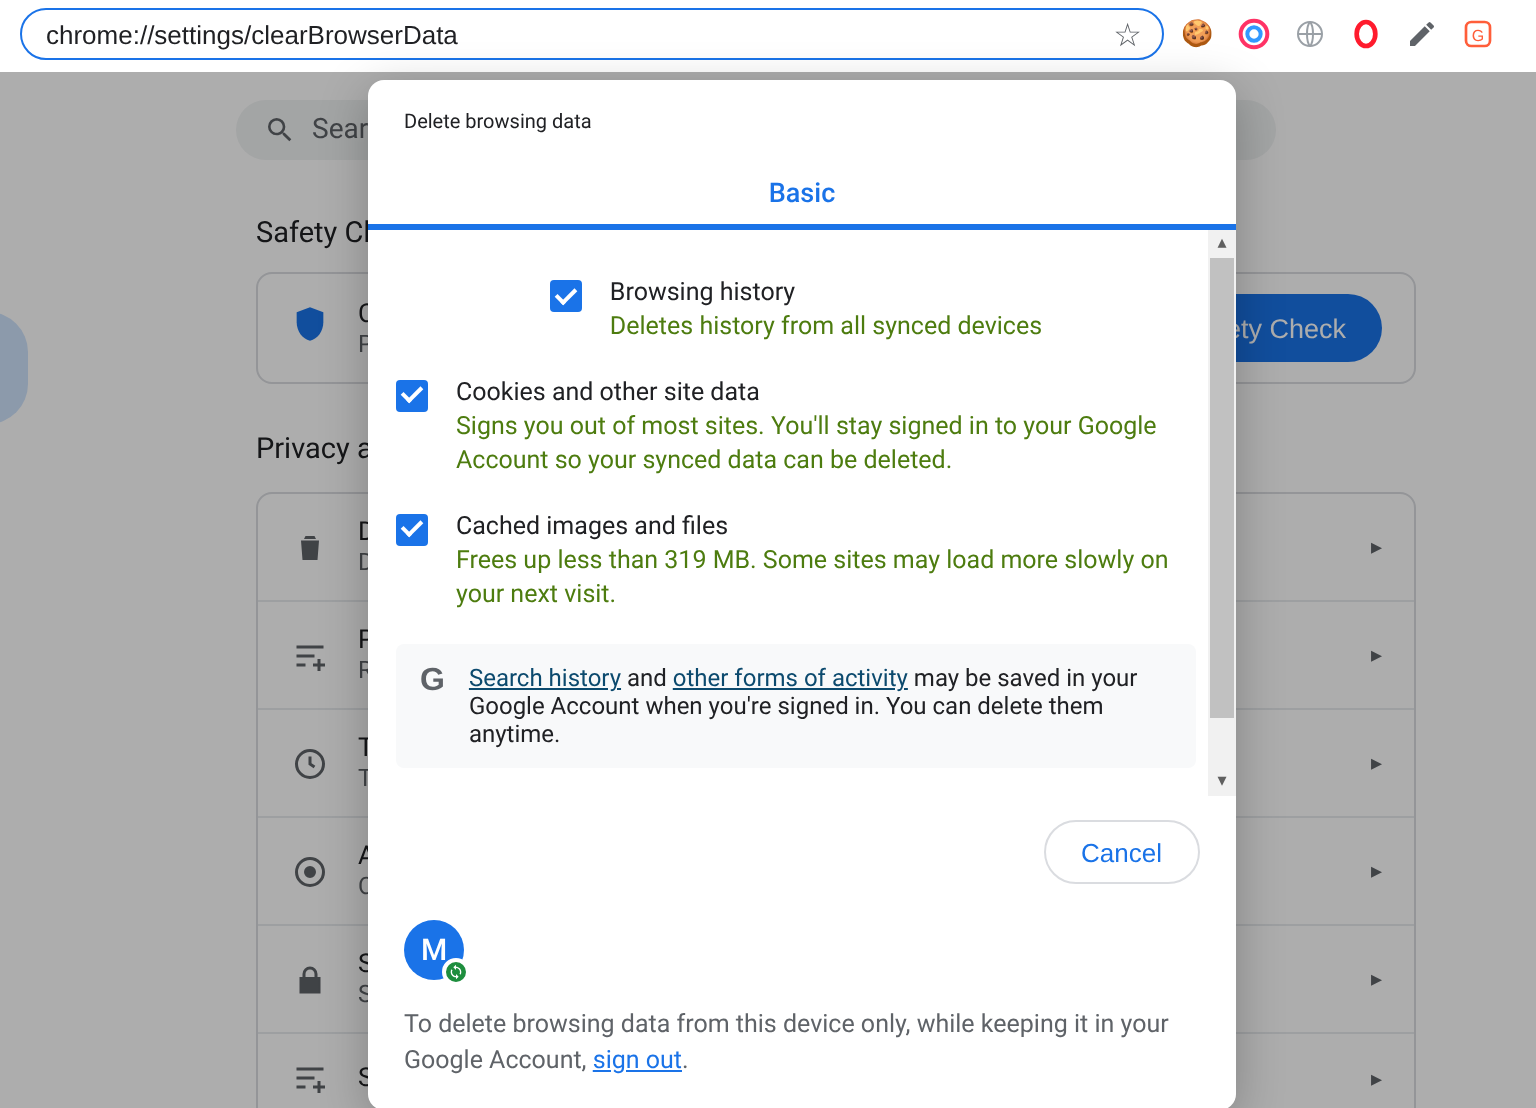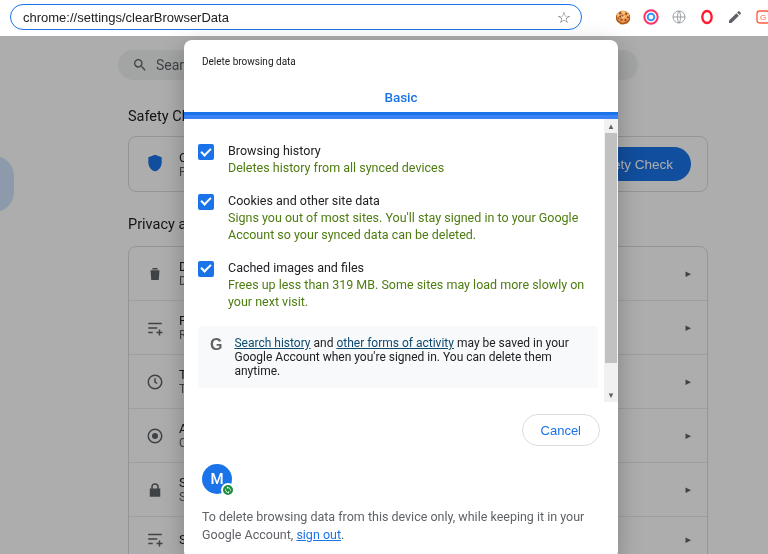--- a/index.html
+++ b/index.html
@@ -1,19 +1,19 @@
 <!DOCTYPE html>
 <html><head>
 <meta charset="utf-8">
 <style>
   * { box-sizing: border-box; margin: 0; padding: 0; }
   body { font-family: "Segoe UI", Roboto, Arial, sans-serif; font-size: 13px; color: #202124; background: #fff; width: 768px; height: 554px; overflow: hidden; position: relative; }
 
   
-  .addr-row { display: flex; align-items: center; gap: 24px; padding: 4px 8px 4px 10px; }
+  .addr-row { display: flex; align-items: center; gap: 0; padding: 4px 8px 4px 10px; }
   .addr-bar { flex: 0 0 572px; height: 26px; border: 1px solid #1a73e8; border-radius: 13px; display: flex; align-items: center; padding: 0 10px 0 12px; background: #fff; }
   .addr-bar input { flex: 1; border: none; outline: none; font-size: 13px; color: #202124; background: transparent; }
   .star { color: #5f6368; font-size: 16px; margin-left: 6px; cursor: pointer; }
   .ext-icons { display: flex; align-items: center; gap: 10px; margin-left: 8px; }
   .ext { width: 18px; height: 18px; display: flex; align-items: center; justify-content: center; }
 
   
   .page-wrap { position: absolute; top: 36px; left: 0; right: 0; bottom: 0; background: #fff; }
   .dim-overlay { position: absolute; inset: 0; background: rgba(0,0,0,0.32); }
 
@@ -40,36 +40,36 @@
   .list-row:last-child { border-bottom: none; }
   .list-ic { width: 20px; height: 20px; color: #5f6368; display:flex; align-items:center; justify-content:center; }
   .list-txt .t1 { font-size: 13px; color: #202124; }
   .list-txt .t2 { font-size: 12px; color: #5f6368; }
   .chev { margin-left: auto; color: #5f6368; font-size: 11px; }
   .blue-arc { position: absolute; left: -6px; top: 120px; width: 20px; height: 56px; background: #cfe3fc; border-top-right-radius: 28px; border-bottom-right-radius: 28px; }
 
   
   .modal { position: absolute; top: 4px; left: 184px; width: 434px; background: #fff; border-radius: 8px; box-shadow: 0 6px 24px rgba(0,0,0,0.25); overflow: hidden; }
   .modal-title { font-size: 10px; color: #202124; padding: 16px 18px 12px 18px; }
-  .tabs { display: flex; border-bottom: 5px solid #3b82f6; flex-direction: column; }
+  .tabs { display: flex; border-bottom: 1px solid #3b82f6; flex-direction: column; }
   .tab { flex: 1; text-align: center; padding: 10px 0 9px 0; font-size: 13.5px; font-weight: 500; color: #5f6368; cursor: pointer; position: relative; }
   .tab.active { color: #1a73e8; }
   .tab.active::after { content: ""; position: absolute; left: 0; right: 0; bottom: -1px; height: 3px; background: #1a73e8; }
 
   .scroll-body { position: relative; max-height: 300px; overflow: hidden; padding: 14px 20px 14px 14px; }
   .scrollbar-track { position: absolute; right: 0; top: 0; bottom: 0; width: 14px; background: #f1f1f1; }
   .scrollbar-thumb { position: absolute; right: 1px; width: 12px; background: #c1c1c1; border-radius: 0; }
   .scroll-arrow { position: absolute; right: 0; width: 14px; height: 14px; background: #f1f1f1; color: #606060; font-size: 9px; text-align: center; line-height: 14px; cursor: pointer; }
 
   .time-row { display: flex; align-items: center; gap: 14px; margin: 2px 0 14px 0; }
   .time-label { font-size: 12.5px; color: #202124; }
   .time-select { position: relative; border: 1px solid #dadce0; border-radius: 4px; height: 30px; min-width: 162px; display: flex; align-items: center; padding: 0 26px 0 10px; font-size: 12.5px; color: #202124; cursor: pointer; }
   .time-select::after { content: "▾"; position: absolute; right: 9px; color: #5f6368; font-size: 11px; }
 
-  .opt { display: flex; gap: 14px; margin: 10px 0 16px 0; align-items:flex-start; }
+  .opt { display: flex; gap: 14px; margin: 10px 0 16px 0; align-items:flex-start;justify-content:center; }
   .opt input[type=checkbox] { appearance: none; width: 16px; height: 16px; border-radius: 2px; background: #1a73e8; position: relative; margin-top: 1px; flex: none; cursor: pointer; }
   .opt input[type=checkbox]::after { content: ""; position: absolute; left: 5px; top: 1.5px; width: 4px; height: 8px; border: solid #fff; border-width: 0 2px 2px 0; transform: rotate(45deg); }
   .opt-txt .ot1 { font-size: 12.5px; color: #202124; margin-bottom: 2px; }
   .opt-txt .ot2 { font-size: 12.5px; color: #4d7c0f; line-height: 1.35; }
 
   .info-box { display: flex; gap: 12px; background: #f8f9fa; border-radius: 4px; padding: 10px 12px; font-size: 12px; color: #202124; align-items: flex-start; }
   .g-glyph { font-family: "Product Sans", Arial, sans-serif; font-weight: 700; font-size: 16px; color: #5f6368; width: 18px; text-align: center; }
   .info-box a { color: #0c4a6e; text-decoration: underline; cursor: pointer; }
 
   .modal-actions { display: flex; justify-content: flex-end; gap: 24px; padding: 12px 18px 10px 18px;}

